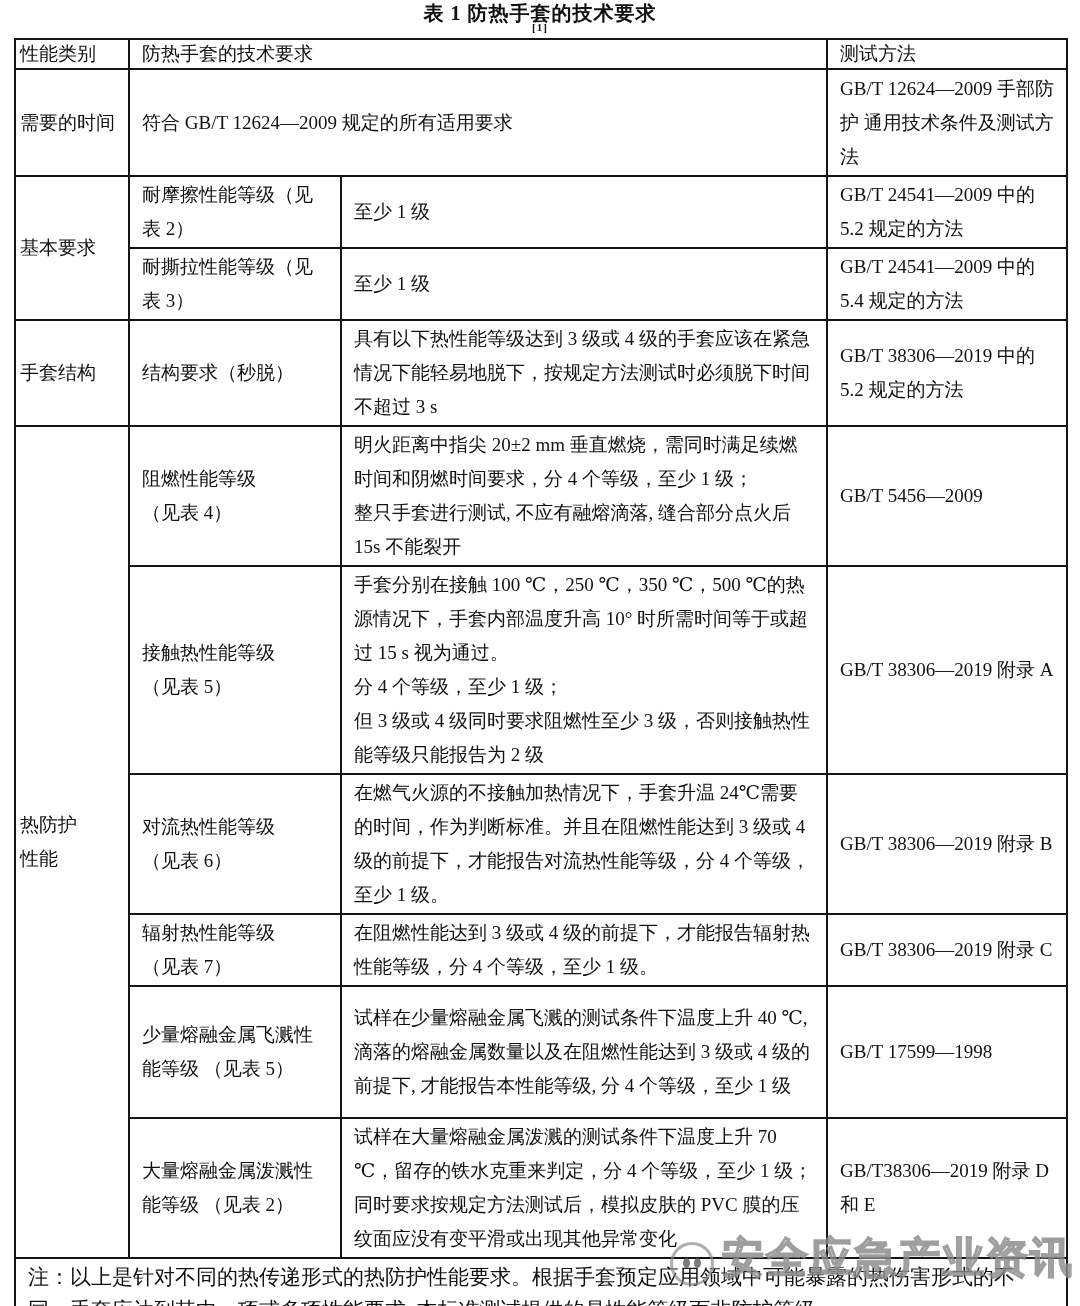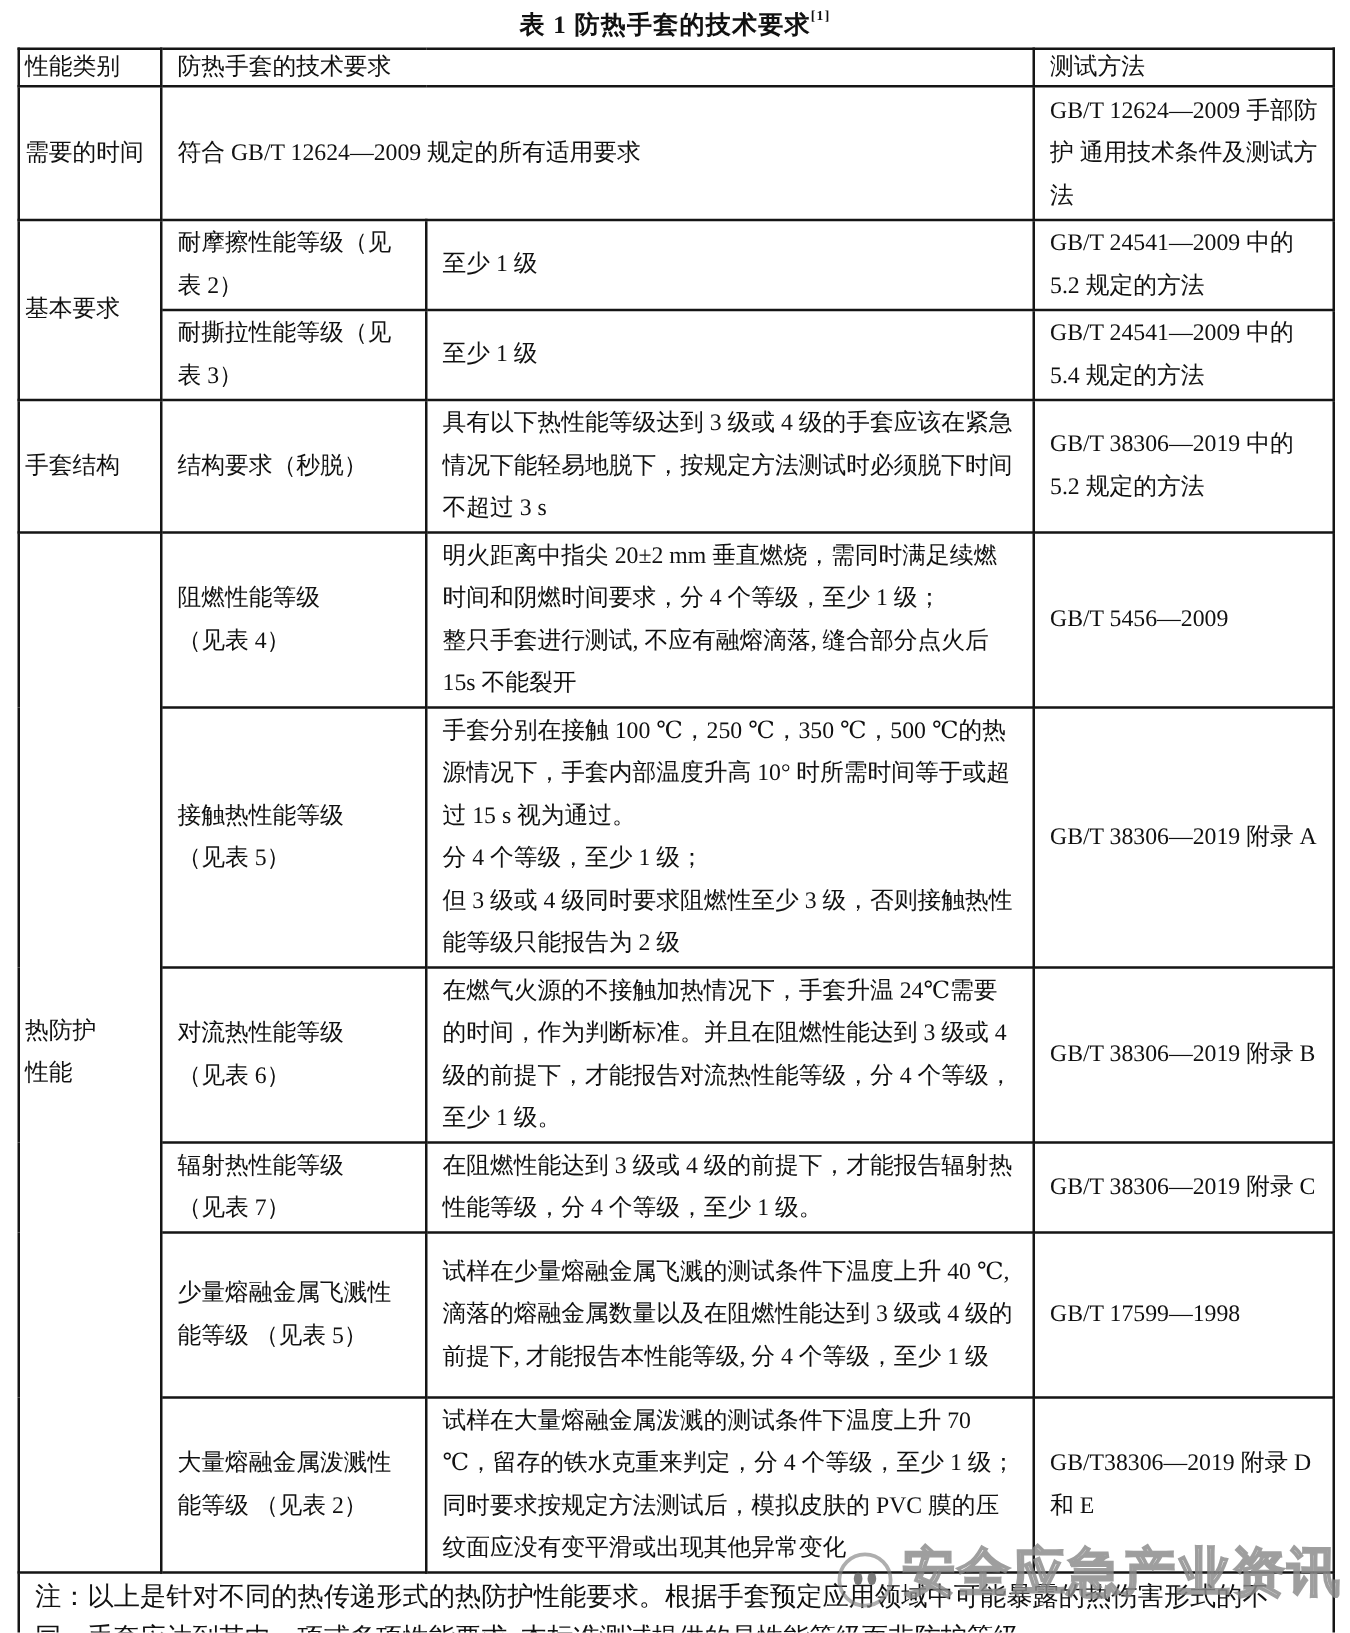--- a/index.html
+++ b/index.html
@@ -9,21 +9,21 @@
     font-family: "Liberation Serif", "DejaVu Serif", serif;
     color: #111111;
     position: relative;
     overflow: hidden;
   }
   .page { position: relative; width: 1080px; height: 1306px; background: #fff; }
 
   .doc-title {
     height: 38px;
     display: flex; align-items: center; justify-content: center;
-    font-weight: bold; font-size: 20px; letter-spacing: 1px;
+    font-weight: bold; font-size: 20px; letter-spacing: 1px; flex-direction: column;
   }
   .doc-title sup { font-size: 11px; font-weight: bold; transform: translateY(-6px); display inline-block; }
 
   table.spec-table {
     border-collapse: collapse;
     table-layout: fixed;
     width: 1052px;
     margin-left: 14px;
   }
   .spec-table col.c1 { width: 114px; }

